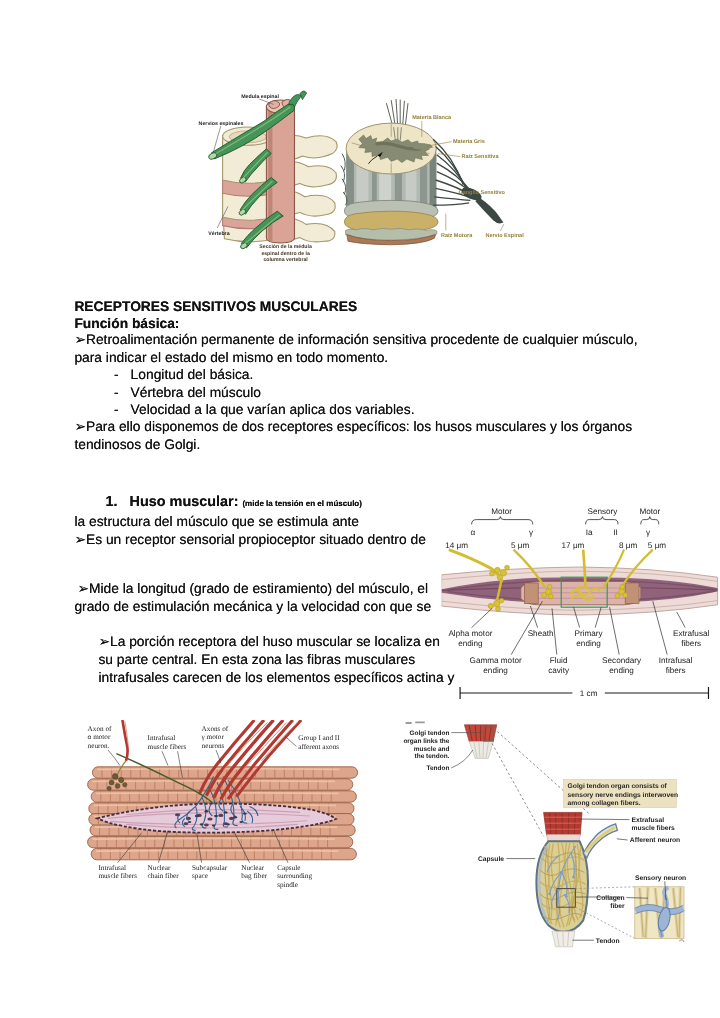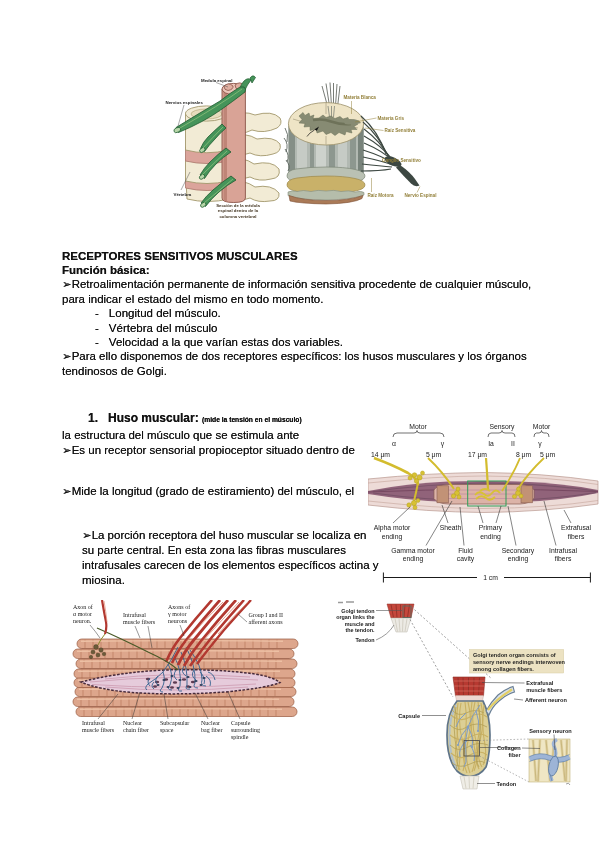--- a/index.html
+++ b/index.html
@@ -164,41 +164,41 @@
     <path d="M88.5,116 L88.5,102"></path>
     <path d="M134,116.5 L137,110.5"></path>
   </g>
 </svg>
 
 <div class="abs t" style="left:62px;top:248.6px;width:540px;">
 <div class="b">RECEPTORES SENSITIVOS MUSCULARES</div>
 <div class="b">Función básica:</div>
 <div>➢Retroalimentación permanente de información sensitiva procedente de cualquier músculo,</div>
 <div>para indicar el estado del mismo en todo momento.</div>
-<div><span style="padding-left:33px">-</span><span style="padding-left:10px">Longitud del músculo.</span></div>
+<div><span style="padding-left:33px">-</span><span style="padding-left:10px">Longitud del básica.</span></div>
 <div><span style="padding-left:33px">-</span><span style="padding-left:10px">Vértebra del músculo</span></div>
-<div><span style="padding-left:33px">-</span><span style="padding-left:10px">Velocidad a la que varían estas dos variables.</span></div>
+<div><span style="padding-left:33px">-</span><span style="padding-left:10px">Velocidad a la que varían aplica dos variables.</span></div>
 <div>➢Para ello disponemos de dos receptores específicos: los husos musculares y los órganos</div>
 <div>tendinosos de Golgi.</div>
 </div>
 
 <div class="abs t b" style="left:88px;top:411.3px;font-size:12px;line-height:14px;">1.&nbsp;&nbsp;&nbsp;Huso muscular: <span style="font-size:6.7px;">(mide la tensión en el músculo)</span></div>
 
 <div class="abs t" style="left:62px;top:427.5px;line-height:15px;">
 <div>la estructura del músculo que se estimula ante</div>
 <div>➢Es un receptor sensorial propioceptor situado dentro de</div>
 </div>
 <div class="abs t" style="left:62px;top:483.5px;line-height:15px;text-align:center;">
 <div>➢Mide la longitud (grado de estiramiento) del músculo, el</div>
+<div>grado de estimulación mecánica y la velocidad con que se</div>
 </div>
 <div class="abs t" style="left:62px;top:528px;line-height:15px;margin-left:20px;">
 <div>➢La porción receptora del huso muscular se localiza en</div>
 <div>su parte central. En esta zona las fibras musculares</div>
 <div>intrafusales carecen de los elementos específicos actina y</div>
-<div>miosina.</div>
 </div>
 
 <svg class="abs" style="left:368px;top:413px" width="232" height="182" viewBox="0 0 232 182">
 
   <path d="M0,66 Q60,60 115,59.5 Q175,60 230,68 L230,91 Q175,99 115,99.5 Q60,99 0,92 Z" fill="#eddbd7" stroke="#b9988f" stroke-width="0.7"></path>
   <path d="M0,70 Q70,63 115,63 Q180,63.5 230,71.5" fill="none" stroke="#c5a49b" stroke-width="0.6"></path>
   <path d="M0,88 Q70,95.5 115,95.5 Q180,95 230,87.5" fill="none" stroke="#c5a49b" stroke-width="0.6"></path>
 
   <path d="M0,78 Q40,70 80,68.5 Q115,67.5 150,68.5 Q195,70 230,77 L230,80 Q195,87.5 150,89 Q115,90 80,89 Q40,87.5 0,81 Z" fill="#91637a"></path>
   <path d="M5,78.5 Q60,71 115,70 Q180,71 228,78" fill="none" stroke="#755066" stroke-width="1.2" stroke-opacity="0.9"></path>

